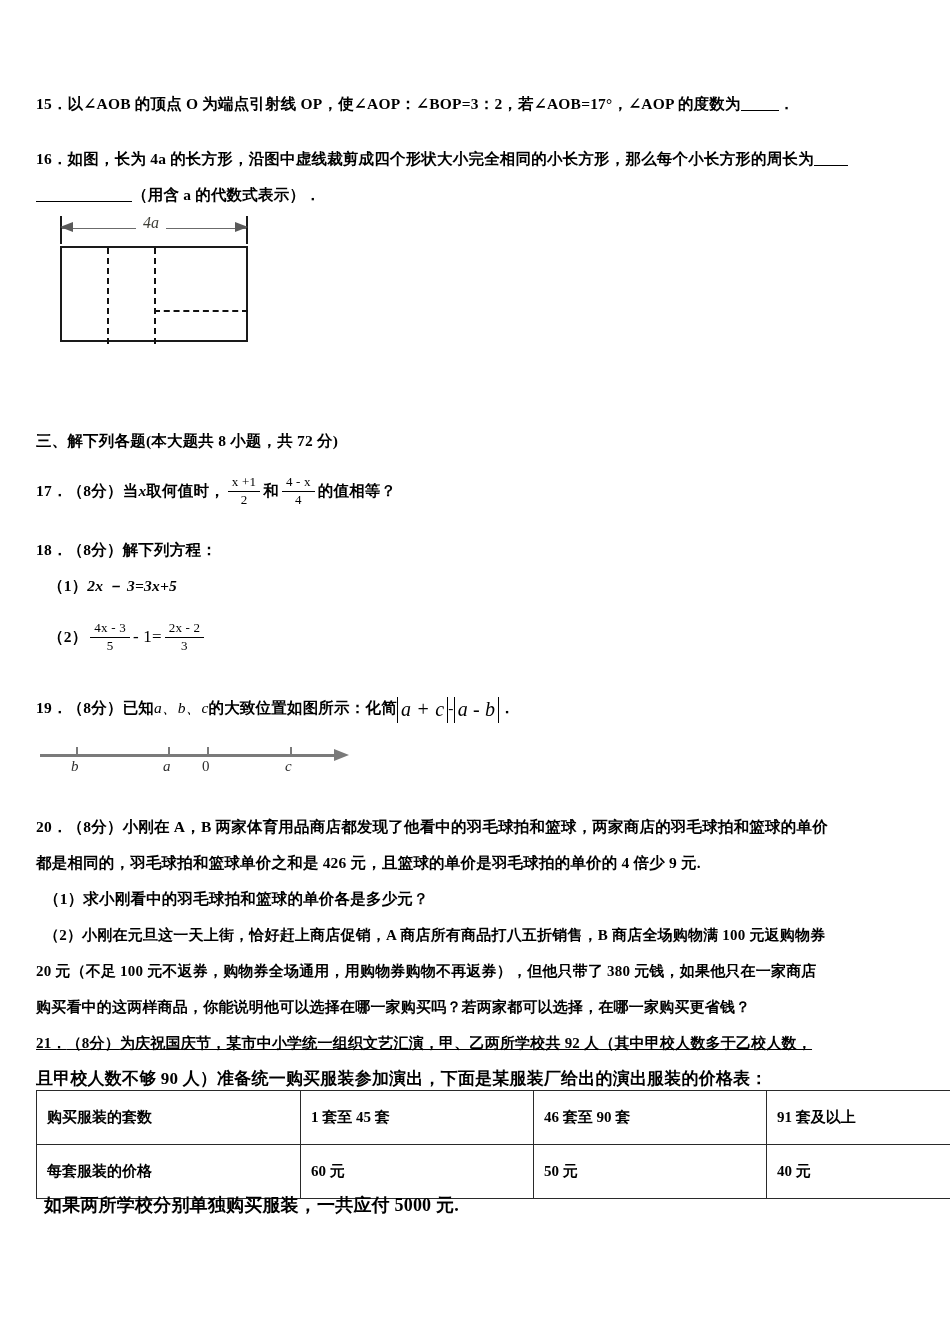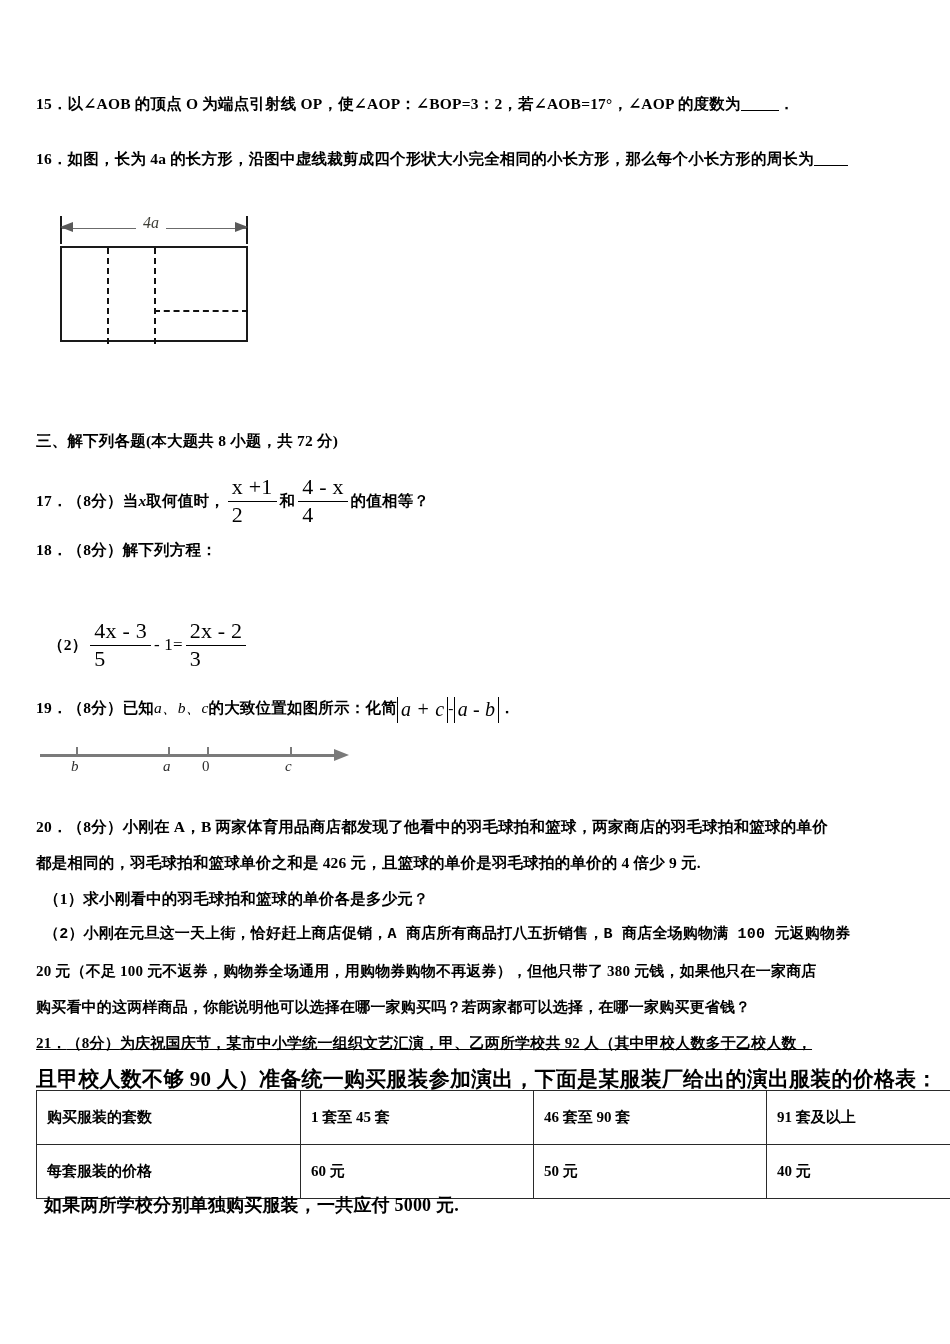--- a/index.html
+++ b/index.html
@@ -50,23 +50,23 @@
   .blank-l {
     display: inline-block;
     border-bottom: 1.8px solid #000;
     width: 96px;
     vertical-align: -2px;
   }
   
   .frac {
     display: inline-block;
     vertical-align: middle;
-    text-align: left;
+    text-align: center;
     font-style: normal;
-    font-size: 22px;
+    font-size: 13px;
     line-height: 1.12;
     margin: 8px 3px;
     position: relative;
     top: -1px;
   }
   .frac .n {
     display: block;
     padding: 0 4px 1px 4px;
     font-weight: normal;
   }
@@ -234,20 +234,25 @@
 
   <div class="q-block" style="left:36px; top:86px; width:890px;">
     <span class="q-line">
       <span>15．</span><span>以∠AOB 的顶点 O 为端点引射线 OP，使∠AOP：∠BOP=3：2，若∠AOB=17°，∠AOP 的度数为</span><span class="blank-s"></span><span>．</span>
     </span>
   </div>
 
   <div class="q-block" style="left:36px; top:141px; width:890px;">
     <span class="q-line">
       <span>16．</span><span>如图，长为 4a 的长方形，沿图中虚线裁剪成四个形状大小完全相同的小长方形，那么每个小长方形的周长为</span><span class="blank-m"></span>
+    </span>
+  </div>
+  <div class="q-block" style="left:36px; top:177px; width:890px;">
+    <span class="q-line">
+      <span class="blank-l"></span><span>（用含 a 的代数式表示）．</span>
     </span>
   </div>
 
   <div class="fig16">
     <div class="dim-tick" style="left:8px;"></div>
     <div class="dim-tick" style="left:194px;"></div>
     <div class="dim-line"></div>
     <div class="arrow-l"></div>
     <div class="arrow-r"></div>
     <div class="dim-label">4a</div>
@@ -265,20 +270,25 @@
     <span class="q-line">
       <span>17．</span><span>（8分）</span><span>当</span><span class="ital">x</span><span>取何值时，</span><span class="frac"><span class="n">x +1</span><span class="d">2</span></span><span>和</span><span class="frac"><span class="n">4 - x</span><span class="d">4</span></span><span>的值相等？</span>
     </span>
   </div>
 
   <div class="q-block" style="left:36px; top:532px; width:500px;">
     <span class="q-line">
       <span>18．</span><span>（8分）</span><span>解下列方程：</span>
     </span>
   </div>
+  <div class="q-block" style="left:48px; top:568px; width:500px;">
+    <span class="q-line">
+      <span>（1）</span><span class="ital">2x － 3=3x+5</span>
+    </span>
+  </div>
   <div class="q-block" style="left:48px; top:612px; width:500px; line-height:50px;">
     <span class="q-line">
       <span>（2）</span><span class="frac"><span class="n">4x - 3</span><span class="d">5</span></span><span style="font-weight:normal;font-size:17px;">- 1</span><span style="font-weight:normal;font-size:17px;">=</span><span class="frac"><span class="n">2x - 2</span><span class="d">3</span></span>
     </span>
   </div>
 
   <div class="q-block" style="left:36px; top:690px; width:700px;">
     <span class="q-line">
       <span>19．</span><span>（8分）</span><span>已知</span><span class="ital" style="font-weight:normal;font-style:italic;">a、b、c</span><span>的大致位置如图所示：化简</span><span class="absbar"><i>a + c</i></span><span style="font-weight:normal;">-</span><span class="absbar"><i>a - b</i></span><span>．</span>
     </span>
@@ -301,36 +311,36 @@
     <span class="q-line">
       <span>20．</span><span>（8分）</span><span>小刚在 A，B 两家体育用品商店都发现了他看中的羽毛球拍和篮球，两家商店的羽毛球拍和篮球的单价</span>
     </span>
   </div>
   <div class="q-block" style="left:36px; top:845px; width:890px;">
     <span class="q-line">都是相同的，羽毛球拍和篮球单价之和是 426 元，且篮球的单价是羽毛球拍的单价的 4 倍少 9 元.</span>
   </div>
   <div class="q-block" style="left:44px; top:881px; width:890px;">
     <span class="q-line">（1）求小刚看中的羽毛球拍和篮球的单价各是多少元？</span>
   </div>
-  <div class="q-block" style="left:44px; top:917px; width:890px; font-size:15px;font-family:Liberation Mono, monospace;">
+  <div class="q-block" style="left:44px; top:917px; width:890px; font-size:15px;">
     <span class="q-line">（2）小刚在元旦这一天上街，恰好赶上商店促销，A 商店所有商品打八五折销售，B 商店全场购物满 100 元返购物券</span>
   </div>
   <div class="q-block" style="left:36px; top:953px; width:890px; font-size:15px;">
     <span class="q-line">20 元（不足 100 元不返券，购物券全场通用，用购物券购物不再返券），但他只带了 380 元钱，如果他只在一家商店</span>
   </div>
   <div class="q-block" style="left:36px; top:989px; width:890px; font-size:15px;">
     <span class="q-line">购买看中的这两样商品，你能说明他可以选择在哪一家购买吗？若两家都可以选择，在哪一家购买更省钱？</span>
   </div>
 
   <div class="q-block" style="left:36px; top:1025px; width:890px; font-size:15px;text-decoration:underline;">
     <span class="q-line">
       <span>21．</span><span>（8分）</span><span>为庆祝国庆节，某市中小学统一组织文艺汇演，甲、乙两所学校共 92 人（其中甲校人数多于乙校人数，</span>
     </span>
   </div>
-  <div class="q-block" style="left:36px; top:1061px; width:890px; font-size:21px;">
+  <div class="q-block" style="left:36px; top:1061px; width:890px; font-size:17px;">
     <span class="q-line">且甲校人数不够 90 人）准备统一购买服装参加演出，下面是某服装厂给出的演出服装的价格表：</span>
   </div>
 
   <table class="price-table">
     <tbody>
       <tr>
         <td class="c0">购买服装的套数</td>
         <td class="c1">1 套至 45 套</td>
         <td class="c2">46 套至 90 套</td>
         <td class="c3">91 套及以上</td>

